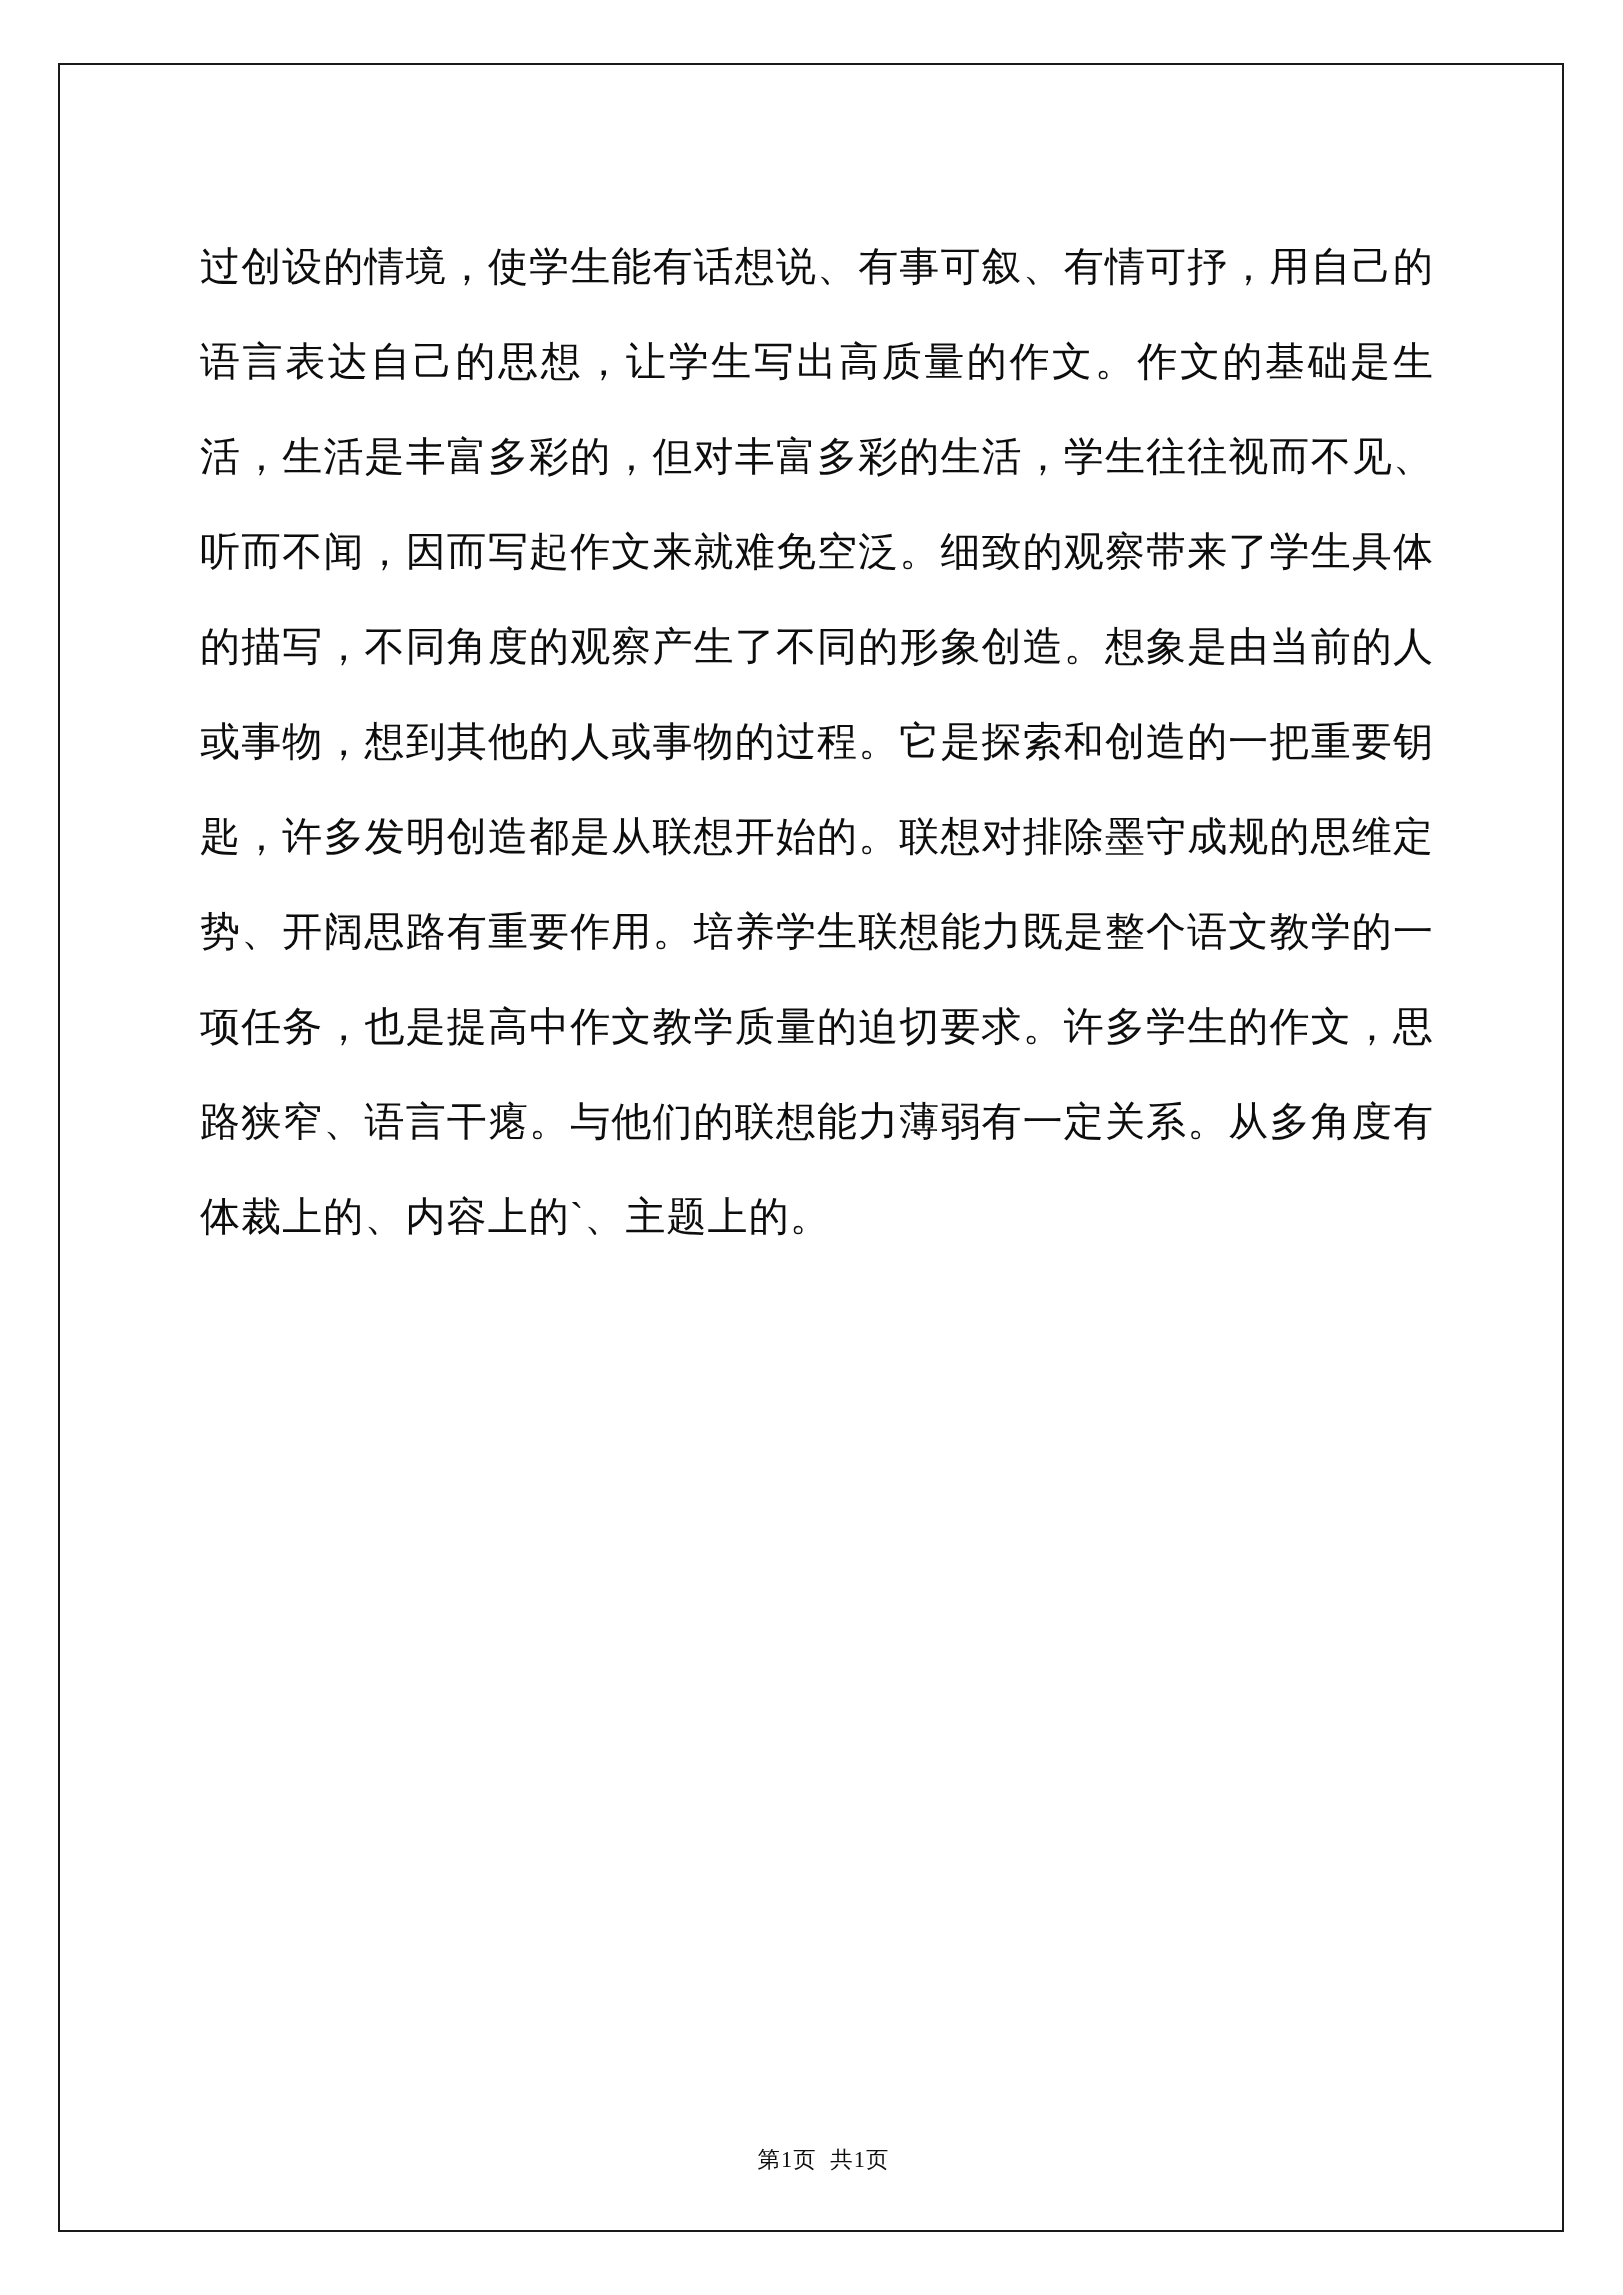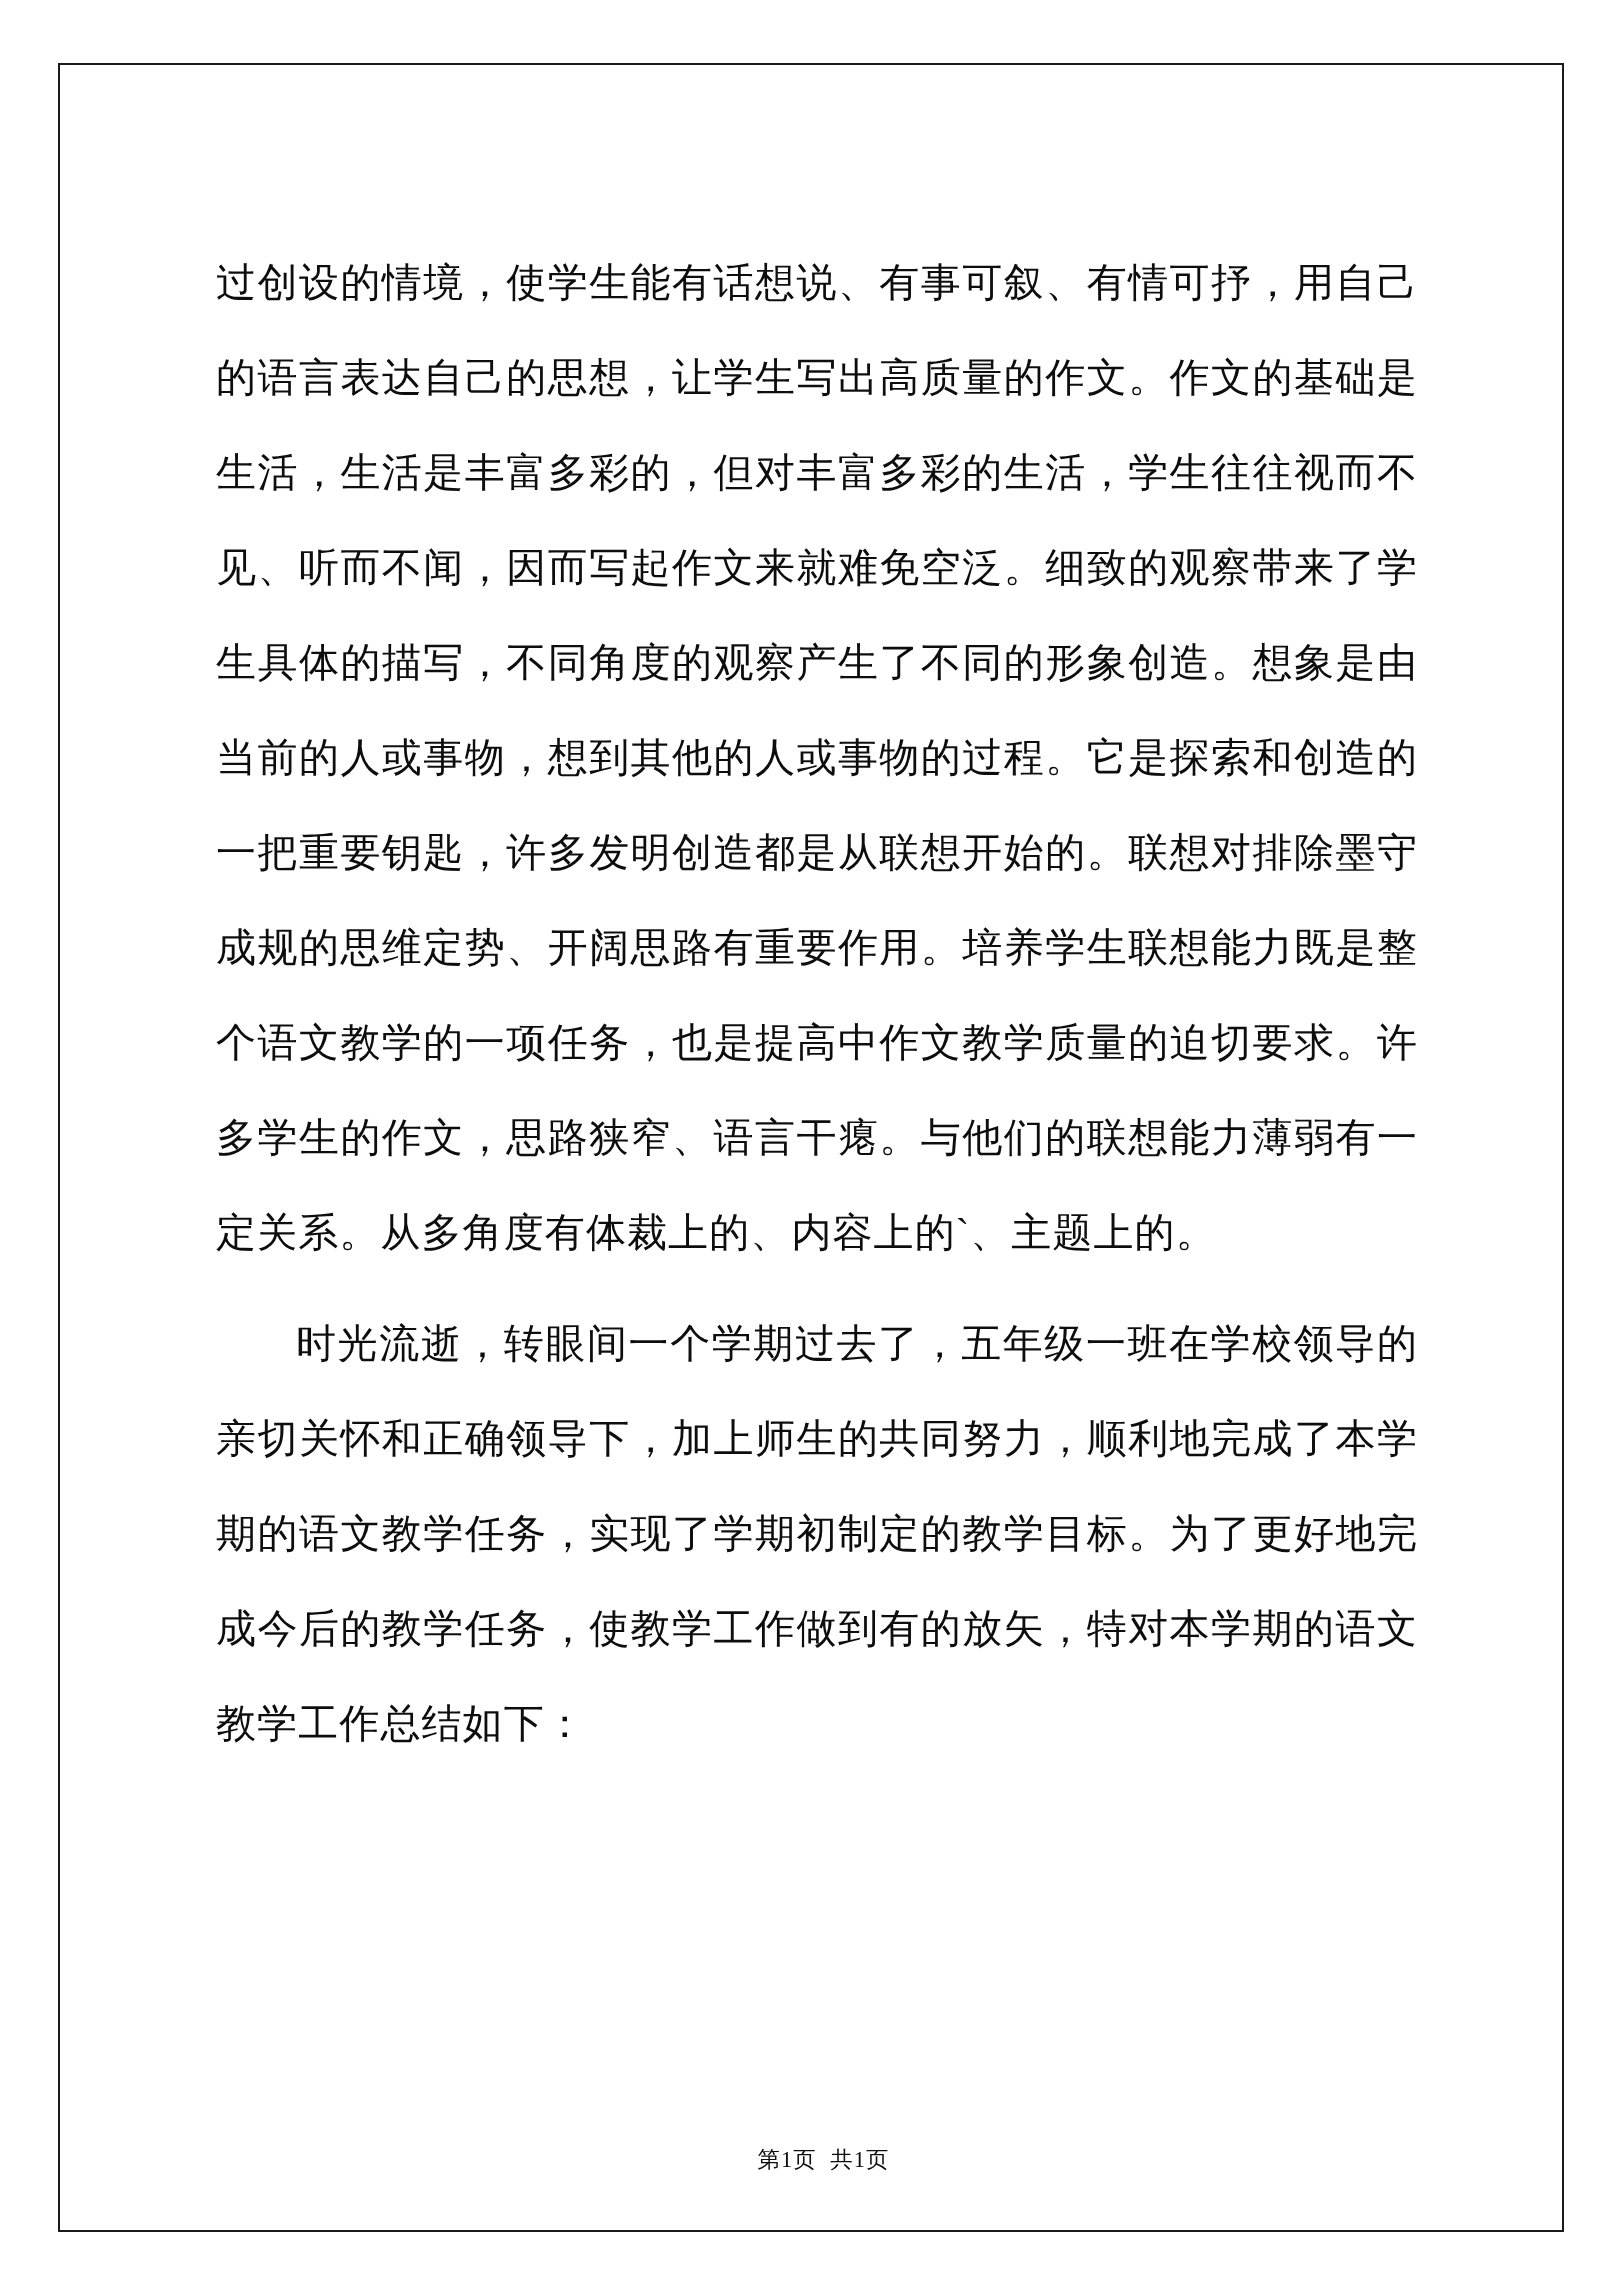--- a/index.html
+++ b/index.html
@@ -32,21 +32,21 @@
     top: 219px;
     width: 1234px;
     font-size: 40px;
     line-height: 95px;
     letter-spacing: 1.1px;
     text-align: justify;
     text-justify: inter-character;
     color: #0d0d0d;
   }
   .para {
-    margin: 16px;
+    margin: 0;
     padding: 0;
   }
   .para.indent {
     text-indent: 2em;
   }
   .footer {
     position: absolute;
     left: 0;
     top: 2144px;
     width: 1623px;
@@ -61,20 +61,19 @@
   }
 </style>
 </head>
 <body>
 
 <div class="canvas">
   <div class="page-border"></div>
 
   <div class="content">
     <p class="para">过创设的情境，使学生能有话想说、有事可叙、有情可抒，用自己的语言表达自己的思想，让学生写出高质量的作文。作文的基础是生活，生活是丰富多彩的，但对丰富多彩的生活，学生往往视而不见、听而不闻，因而写起作文来就难免空泛。细致的观察带来了学生具体的描写，不同角度的观察产生了不同的形象创造。想象是由当前的人或事物，想到其他的人或事物的过程。它是探索和创造的一把重要钥匙，许多发明创造都是从联想开始的。联想对排除墨守成规的思维定势、开阔思路有重要作用。培养学生联想能力既是整个语文教学的一项任务，也是提高中作文教学质量的迫切要求。许多学生的作文，思路狭窄、语言干瘪。与他们的联想能力薄弱有一定关系。从多角度有体裁上的、内容上的`、主题上的。</p>
-    <p class="para indent">时光流逝，转眼间一个学期过去了，五年级一班在学校领导的亲切关怀和正确领导下，加上师生的共同努力，顺利地完成了本学期的语文教学任务，实现了学期初制定的教学目标。为了更好地完成今后的教学任务，使教学工作做到有的放矢，特对本学期的语文教学工作总结如下：</p>
   </div>
 
   <div class="footer">
     <span>第1页  共1页</span>
   </div>
 </div>
 
 
 </body></html>

